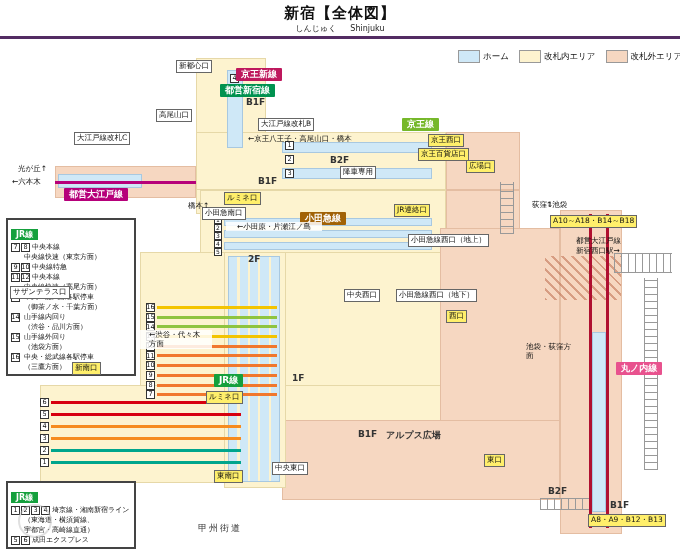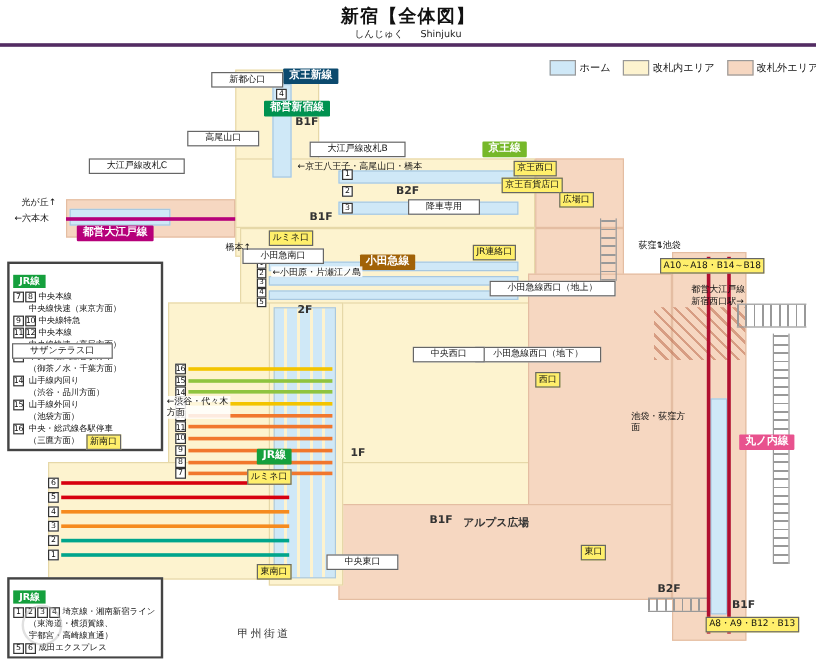--- a/index.html
+++ b/index.html
@@ -19,24 +19,24 @@
   .plat{background:#cfe8f7;border:1px solid #a8c8e0;box-sizing:border-box;}
   .platband{background:repeating-linear-gradient(90deg,#cfe8f7 0 8px,#fdf3cf 8px 10.5px);
             border:1px solid #a8c8e0;box-sizing:border-box;}
   .hatchd{background:repeating-linear-gradient(45deg,rgba(190,110,80,.55) 0 2px,rgba(0,0,0,0) 2px 7px);}
   .ladder-v{border-left:1.5px solid #999;border-right:1.5px solid #999;
             background:repeating-linear-gradient(0deg,#999 0 1.5px,rgba(0,0,0,0) 1.5px 7px);box-sizing:border-box;}
   .ladder-h{border-top:1.5px solid #999;border-bottom:1.5px solid #999;
             background:repeating-linear-gradient(90deg,#999 0 1.5px,rgba(0,0,0,0) 1.5px 7px);box-sizing:border-box;}
   .tag{color:#fff;font-size:9px;font-weight:bold;padding:1px 5px;line-height:1.25;white-space:nowrap;border-radius:1px;}
   .ybox{background:#ffef6b;border:1px solid #666;font-size:7.5px;padding:0 2px;white-space:nowrap;line-height:1.45;}
-  .wbox{background:#fff;border:1px solid #666;font-size:7.5px;padding:0 14px;white-space:nowrap;line-height:1.45;}
+  .wbox{background:#fff;border:1px solid #666;font-size:7.5px;padding:0 2px;white-space:nowrap;line-height:1.45;}
   .dir{font-size:7.5px;white-space:nowrap;line-height:1.25;}
   .dir.wrap{white-space:normal;}
-  .dir.bgw{background:rgba(255,255,255,.85);padding:0 1px;}
+  .dir.bgw{background:rgba(255,255,255,.85);padding:0 11px;}
   .flr{font-size:9px;font-weight:bold;color:#333;white-space:nowrap;}
   .chip{display:inline-flex;align-items:center;justify-content:center;width:9px;height:9px;background:#fff;
         border:1px solid #333;font-size:6.5px;line-height:1;box-sizing:border-box;flex:none;}
   .chipcol{display:flex;flex-direction:column;}
   .chipcol.sm .chip{width:8px;height:8px;font-size:6px;}
   .tracks-upper{left:146px;top:303px;display:flex;flex-direction:column;gap:0.7px;}
   .tracks-lower{left:40px;top:398px;display:flex;flex-direction:column;gap:3px;}
   .prow{display:flex;align-items:center;height:9px;}
   .tline{height:3px;margin-left:2px;}
   .tracks-upper .tline{width:120px;}
@@ -332,21 +332,21 @@
         <div class="irow">
           <span class="ichips">
             <span class="chip">5</span>
             <span class="chip">6</span>
           </span>
           <span class="itext">成田エクスプレス</span>
         </div>
       </div>
   </div>
 
-  <div class="abs tag" style="left: 236px; top: 57px; background: #0c4a6e;">京王新線</div>
+  <div class="abs tag" style="left: 236px; top: 68px; background: #be185d;">京王新線</div>
   <div class="abs tag" style="left: 220px; top: 84px; background: rgb(0, 146, 80);">都営新宿線</div>
   <div class="abs tag" style="left: 402px; top: 118px; background: rgb(118, 184, 42);">京王線</div>
   <div class="abs tag" style="left: 64px; top: 188px; background: rgb(182, 0, 122);">都営大江戸線</div>
   <div class="abs tag" style="left: 300px; top: 212px; background: #a16207;">小田急線</div>
   <div class="abs tag" style="left: 214px; top: 374px; background: rgb(21, 160, 61);">JR線</div>
   <div class="abs tag" style="left: 616px; top: 362px; background: rgb(232, 82, 142);">丸ノ内線</div>
 
   <div class="abs flr" style="left:246px;top:97px;">B1F</div>
   <div class="abs flr" style="left:330px;top:155px;">B2F</div>
   <div class="abs flr" style="left:258px;top:176px;">B1F</div>

